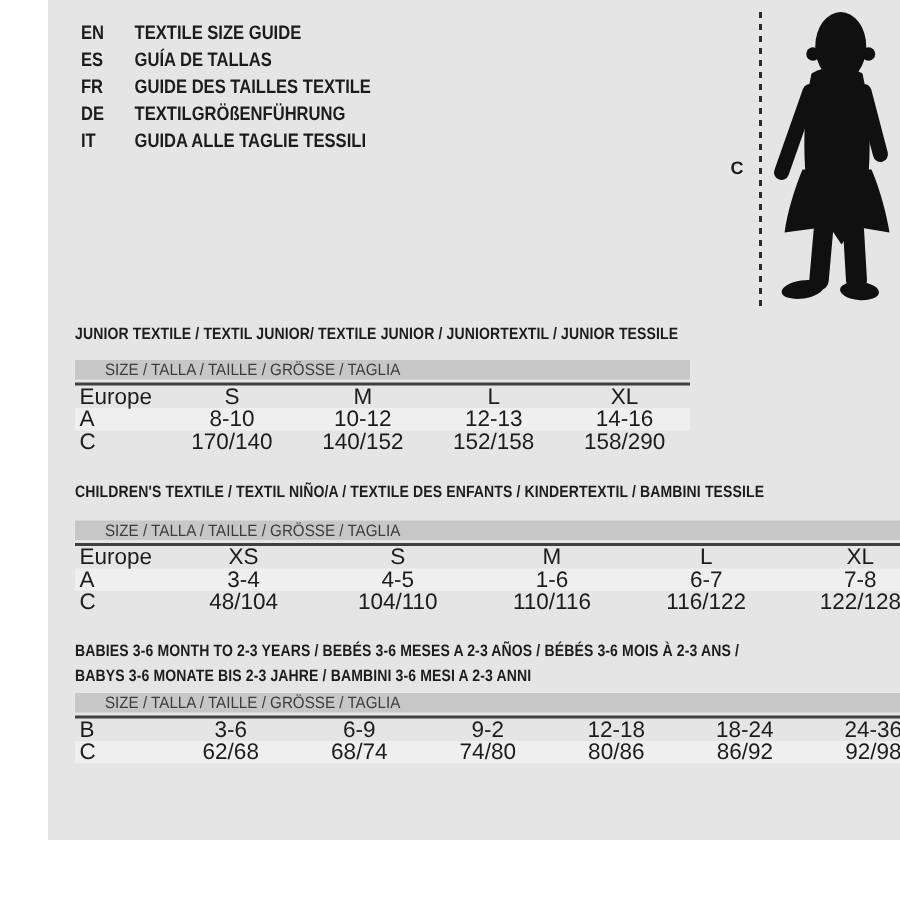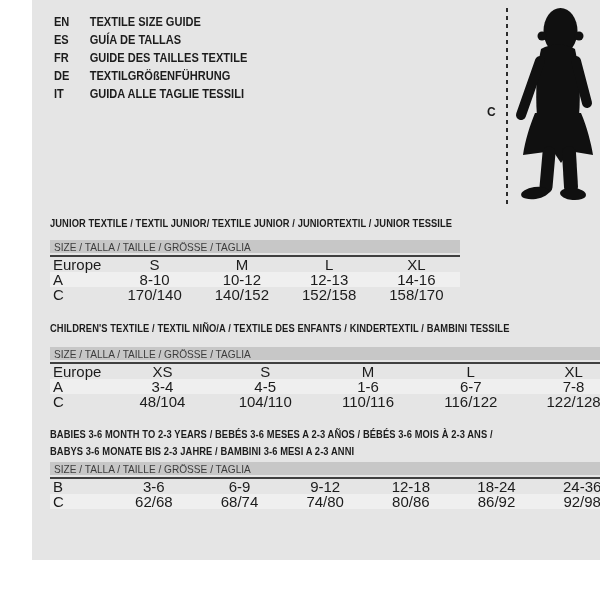--- a/index.html
+++ b/index.html
@@ -29,21 +29,21 @@
                transform:scaleX(0.85); transform-origin:left top; letter-spacing:0.1px; }
   .sec1-title { top:217px; }
   .sec2-title { top:322px; }
   .sec3-title { top:426px; line-height:17px; }
 
   
   .tbl { left:18px; }
   .t1 { top:240px; width:410px; }
   .t2 { top:347px; width:575px; }
   .t3 { top:462px; width:575px; }
-  .tbl-head { height:13px; background:var(--bar-bg,#c7c7c7); display:flex; align-items:center; padding-left:4px; }
+  .tbl-head { height:13px; background:var(--bar-bg,#c7c7c7); display:flex; align-items:center; padding-left:20px; }
   .tbl-head span { font-size:11px; color:var(--bar-text,#3c3c3c); white-space:nowrap;
                    transform:scaleX(0.92); transform-origin:left center; }
   .tbl-rule { height:2px; background:var(--rule,#3f3f3f); margin-top:2px; }
   .tbl-row { display:flex; height:15px; align-items:center; font-size:15px; }
   .tbl-row.shaded { background:var(--row-shade,#efefef); }
   .cl { width:58px; padding-left:3px; }
   .cv { flex:1; text-align:center; }
 
   
   .notes { left:18px; top:537px; }
@@ -112,21 +112,21 @@
       <span class="cv">8-10</span>
       <span class="cv">10-12</span>
       <span class="cv">12-13</span>
       <span class="cv">14-16</span>
     </div>
     <div class="tbl-row">
       <span class="cl">C</span>
       <span class="cv">170/140</span>
       <span class="cv">140/152</span>
       <span class="cv">152/158</span>
-      <span class="cv">158/170</span>
+      <span class="cv">158/290</span>
     </div>
   </div>
 
   <div class="abs sec-title sec2-title">CHILDREN'S TEXTILE / TEXTIL NIÑO/A / TEXTILE DES ENFANTS / KINDERTEXTIL / BAMBINI TESSILE</div>
   <div class="abs tbl t2">
     <div class="tbl-head">
       <span>SIZE / TALLA / TAILLE / GRÖSSE / TAGLIA</span>
     </div>
     <div class="tbl-rule"></div>
     <div class="tbl-row">
@@ -161,21 +161,21 @@
   </div>
   <div class="abs tbl t3">
     <div class="tbl-head">
       <span>SIZE / TALLA / TAILLE / GRÖSSE / TAGLIA</span>
     </div>
     <div class="tbl-rule"></div>
     <div class="tbl-row">
       <span class="cl">B</span>
       <span class="cv">3-6</span>
       <span class="cv">6-9</span>
-      <span class="cv">9-12</span>
+      <span class="cv">9-2</span>
       <span class="cv">12-18</span>
       <span class="cv">18-24</span>
       <span class="cv">24-36</span>
     </div>
     <div class="tbl-row shaded">
       <span class="cl">C</span>
       <span class="cv">62/68</span>
       <span class="cv">68/74</span>
       <span class="cv">74/80</span>
       <span class="cv">80/86</span>

